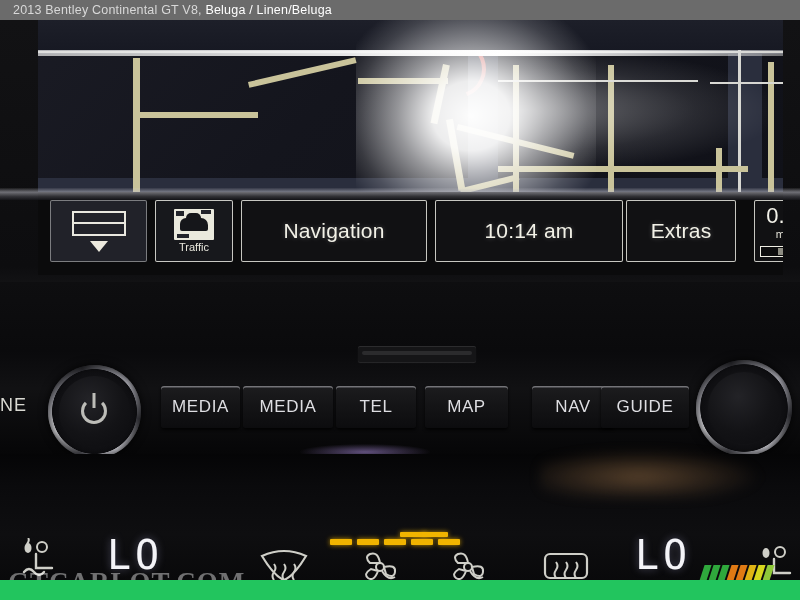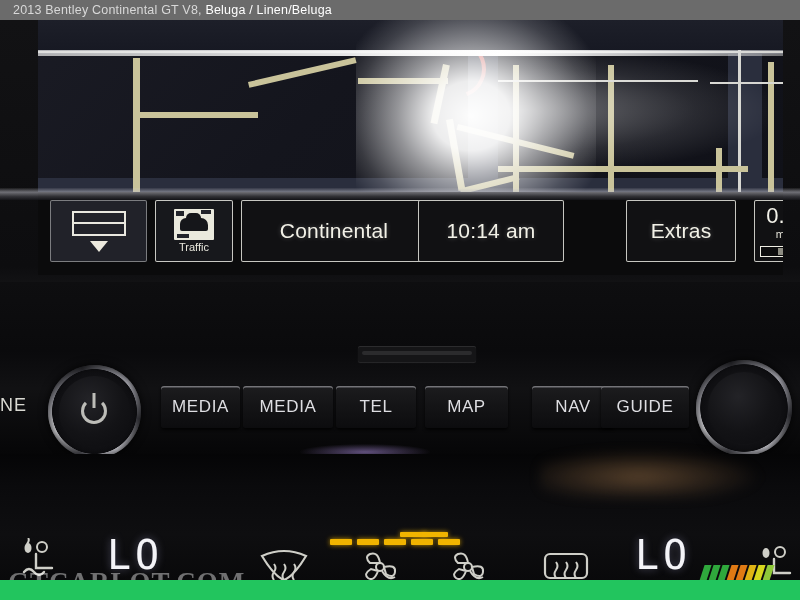--- a/index.html
+++ b/index.html
@@ -89,21 +89,21 @@
     display:flex; flex-direction:column; align-items:center; justify-content:center;
     color:#efeee6;
   }
   .mbtn .lbl { font-size:21px; letter-spacing:.2px; color:#f2f1e7;
                text-shadow:0 0 5px rgba(255,255,255,.25); }
   .mbtn .sub { font-size:11px; margin-top:1px; color:#e8e7dc; }
 
   .b-list  { left:12px;  width:97px;  border-color:rgba(200,200,200,.55); background:#212229; }
   .b-traf  { left:117px; width:78px;  background:#17181c; }
   .b-nav   { left:203px; width:186px; }
-  .b-time  { left:380px; width:146px; }
+  .b-time  { left:397px; width:188px; }
   .b-extra { left:588px; width:110px; }
   .b-dist  { left:716px; width:54px; border-right:none; }
 
   .icon-list {
     width:54px; height:25px; border:2.5px solid #e9e8df; position:relative;
   }
   .icon-list:after { content:""; position:absolute; left:0; right:0; top:9px; height:2.5px; background:#e9e8df; }
   .arrow-dn {
     width:0; height:0; border-left:9px solid transparent; border-right:9px solid transparent;
     border-top:11px solid #eceade; margin-top:5px;
@@ -298,21 +298,21 @@
           <div class="icon-traffic">
             <span class="g1"></span>
               <span class="g2"></span>
               <span class="g3"></span>
             <span class="car"></span>
           </div>
           <div class="sub">Traffic</div>
         </div>
 
         <div class="mbtn b-nav">
-          <div class="lbl">Continental</div>
+          <div class="lbl">Navigation</div>
         </div>
 
         <div class="mbtn b-time">
           <div class="lbl">10:14 am</div>
         </div>
 
         <div class="mbtn b-extra">
           <div class="lbl">Extras</div>
         </div>
 

